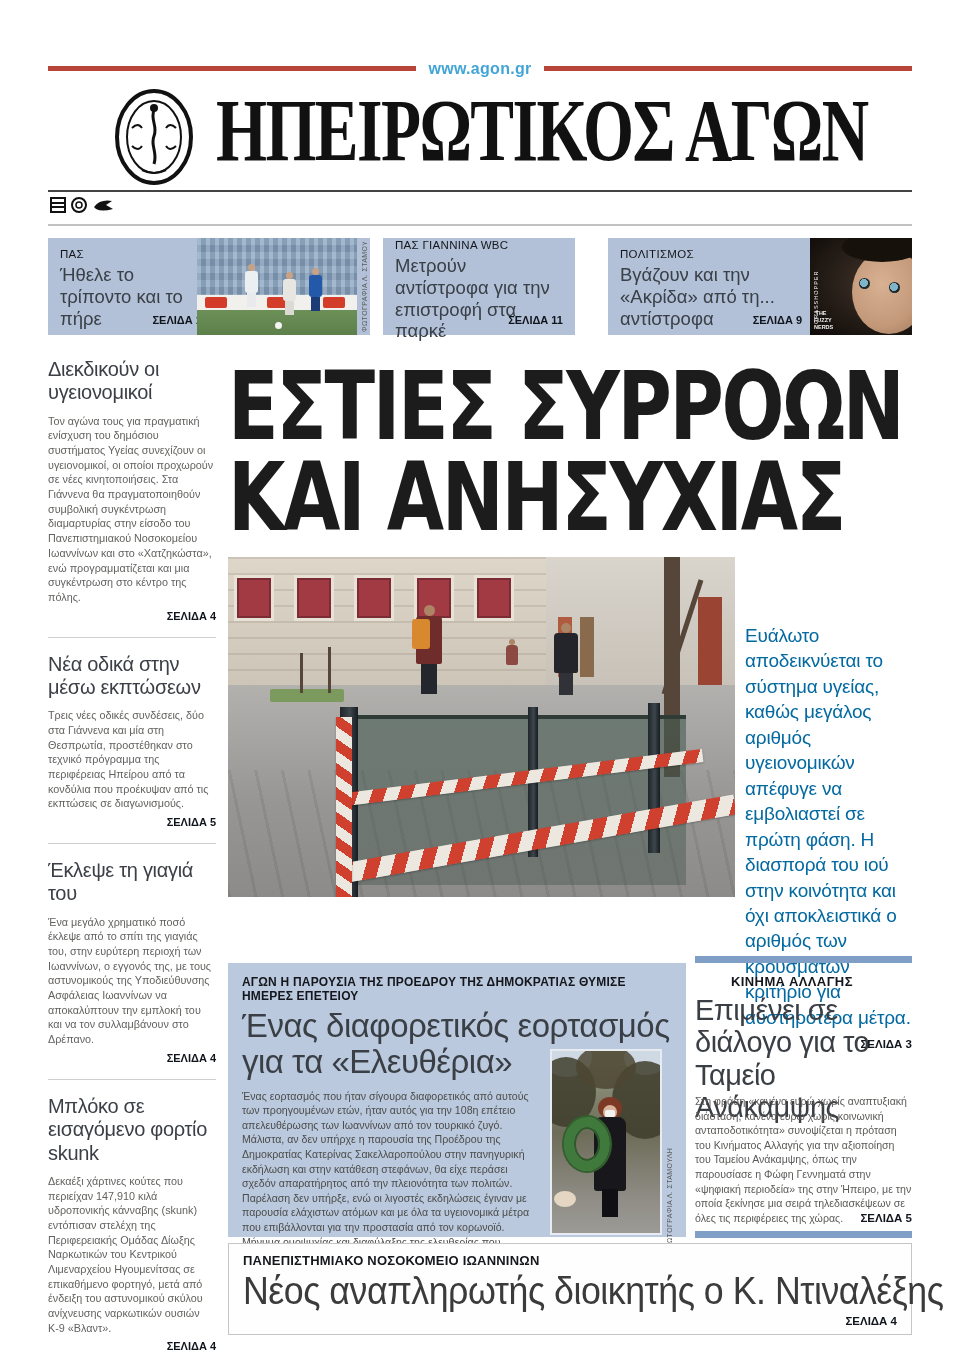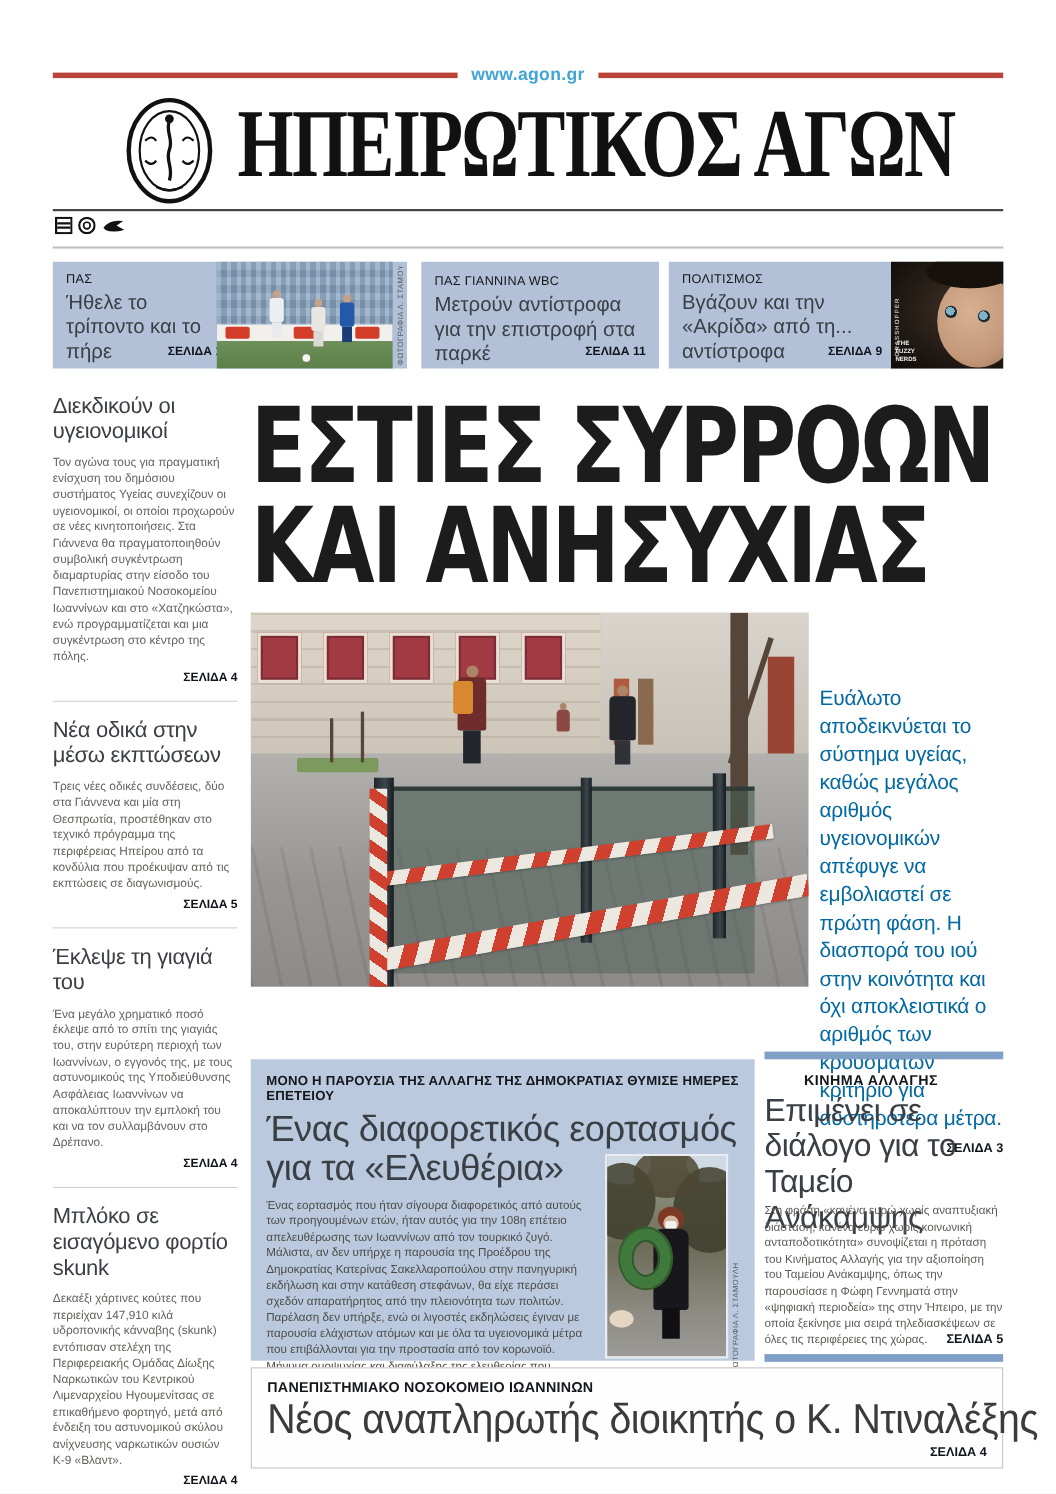--- a/index.html
+++ b/index.html
@@ -31,21 +31,21 @@
   .dateline-text { position:absolute; left:0; right:0; top:2px; text-align:center;
     font-family:"Liberation Serif", serif; font-size:15px; color:#1a1a1a; }
   
   .teaser { position:absolute; top:238px; height:97px; background:#b2c1d7; }
   .teaser .kicker { font-size:11.5px; font-weight:normal; color:#15171c; letter-spacing:.3px; }
   .teaser .t-title { font-size:18.5px; color:#3a4048; line-height:1.18; margin-top:4px; }
   .teaser .t-page { font-size:11px; font-weight:bold; color:#10141c; text-align:right; }
   .t1 { left:48px; width:322px; }
   .t1 .txt { position:absolute; left:12px; top:10px; width:148px; height:80px; }
   .t1 .t-page { position:absolute; left:12px; bottom:9px; width:148px; }
-  .t2 { left:383px; width:216px; padding:12px 12px; }
+  .t2 { left:383px; width:192px; padding:1px 12px; }
   .t2 .t-page { position:absolute; right:12px; bottom:9px; left:12px; }
   .t3 { left:608px; width:304px; }
   .t3 .txt { position:absolute; left:12px; top:10px; width:182px; }
   .t3 .t-page { position:absolute; left:12px; bottom:9px; width:182px; }
   .vcredit { writing-mode:vertical-rl; transform:rotate(180deg);
     font-size:7px; color:#5a5a5a; letter-spacing:.4px; white-space:nowrap; overflow:hidden; }
   
   .football { position:absolute; right:13px; top:0; width:160px; height:97px; overflow:hidden; background:#8ea7c0; }
   .fb-stand { position:absolute; inset:0 0 40px 0;
     background:repeating-linear-gradient(180deg,#8fa8c2 0 7px,#7e97b2 7px 14px); }
@@ -328,21 +328,21 @@
       <div class="mp-tape" style="left:110px;top:272px;width:400px;height:20px;transform:rotate(-10deg)"></div>
       <div class="mp-tape" style="left:108px;top:160px;width:16px;height:180px;background:repeating-linear-gradient(35deg,#d0402e 0 10px,#ece8e0 10px 20px)"></div>
     </div>
     <div class="side">
       <div class="side-text">Ευάλωτο αποδεικνύεται το σύστημα υγείας, καθώς μεγάλος αριθμός υγειονομικών απέφυγε να εμβολιαστεί σε πρώτη φάση. Η διασπορά του ιού στην κοινότητα και όχι αποκλειστικά ο αριθμός των κρουσμάτων κριτήριο για αυστηρότερα μέτρα.</div>
       <div class="side-page">ΣΕΛΙΔΑ 3</div>
     </div>
   </div>
 
   <div class="feature">
-    <div class="f-kicker">ΜΟΝΟ Η ΠΑΡΟΥΣΙΑ ΤΗΣ ΑΛΛΑΓΗΣ ΤΗΣ ΔΗΜΟΚΡΑΤΙΑΣ ΘΥΜΙΣΕ ΗΜΕΡΕΣ ΕΠΕΤΕΙΟΥ</div>
+    <div class="f-kicker">ΑΓΩΝ Η ΠΑΡΟΥΣΙΑ ΤΗΣ ΠΡΟΕΔΡΟΥ ΤΗΣ ΔΗΜΟΚΡΑΤΙΑΣ ΘΥΜΙΣΕ ΗΜΕΡΕΣ ΕΠΕΤΕΙΟΥ</div>
     <div class="f-title">Ένας διαφορετικός εορτασμός για τα «Ελευθέρια»</div>
     <div class="f-flex">
       <div class="f-body">
         <span>Ένας εορτασμός που ήταν σίγουρα διαφορετικός από αυτούς των προηγουμένων ετών, ήταν αυτός για την 108η επέτειο απελευθέρωσης των Ιωαννίνων από τον τουρκικό ζυγό. Μάλιστα, αν δεν υπήρχε η παρουσία της Προέδρου της Δημοκρατίας Κατερίνας Σακελλαροπούλου στην πανηγυρική εκδήλωση και στην κατάθεση στεφάνων, θα είχε περάσει σχεδόν απαρατήρητος από την πλειονότητα των πολιτών. Παρέλαση δεν υπήρξε, ενώ οι λιγοστές εκδηλώσεις έγιναν με παρουσία ελάχιστων ατόμων και με όλα τα υγειονομικά μέτρα που επιβάλλονται για την προστασία από τον κορωνοϊό. Μήνυμα ομοψυχίας και διαφύλαξης της ελευθερίας που χάρισαν στη χώρα μας οι ηρωικά πεσόντες στους απελευθερωτικούς αγώνες, έστειλε από τα Γιάννενα η Πρόεδρος της Δημοκρατίας.</span>
         <div class="f-page">ΣΕΛΙΔΑ 7</div>
       </div>
       <div class="f-photocol">
         <div class="wreathphoto">
           <div class="wp-sky" style="left:-10px;top:-14px;width:50px;height:40px"></div>
           <div class="wp-sky" style="right:-8px;top:-10px;width:44px;height:34px"></div>

